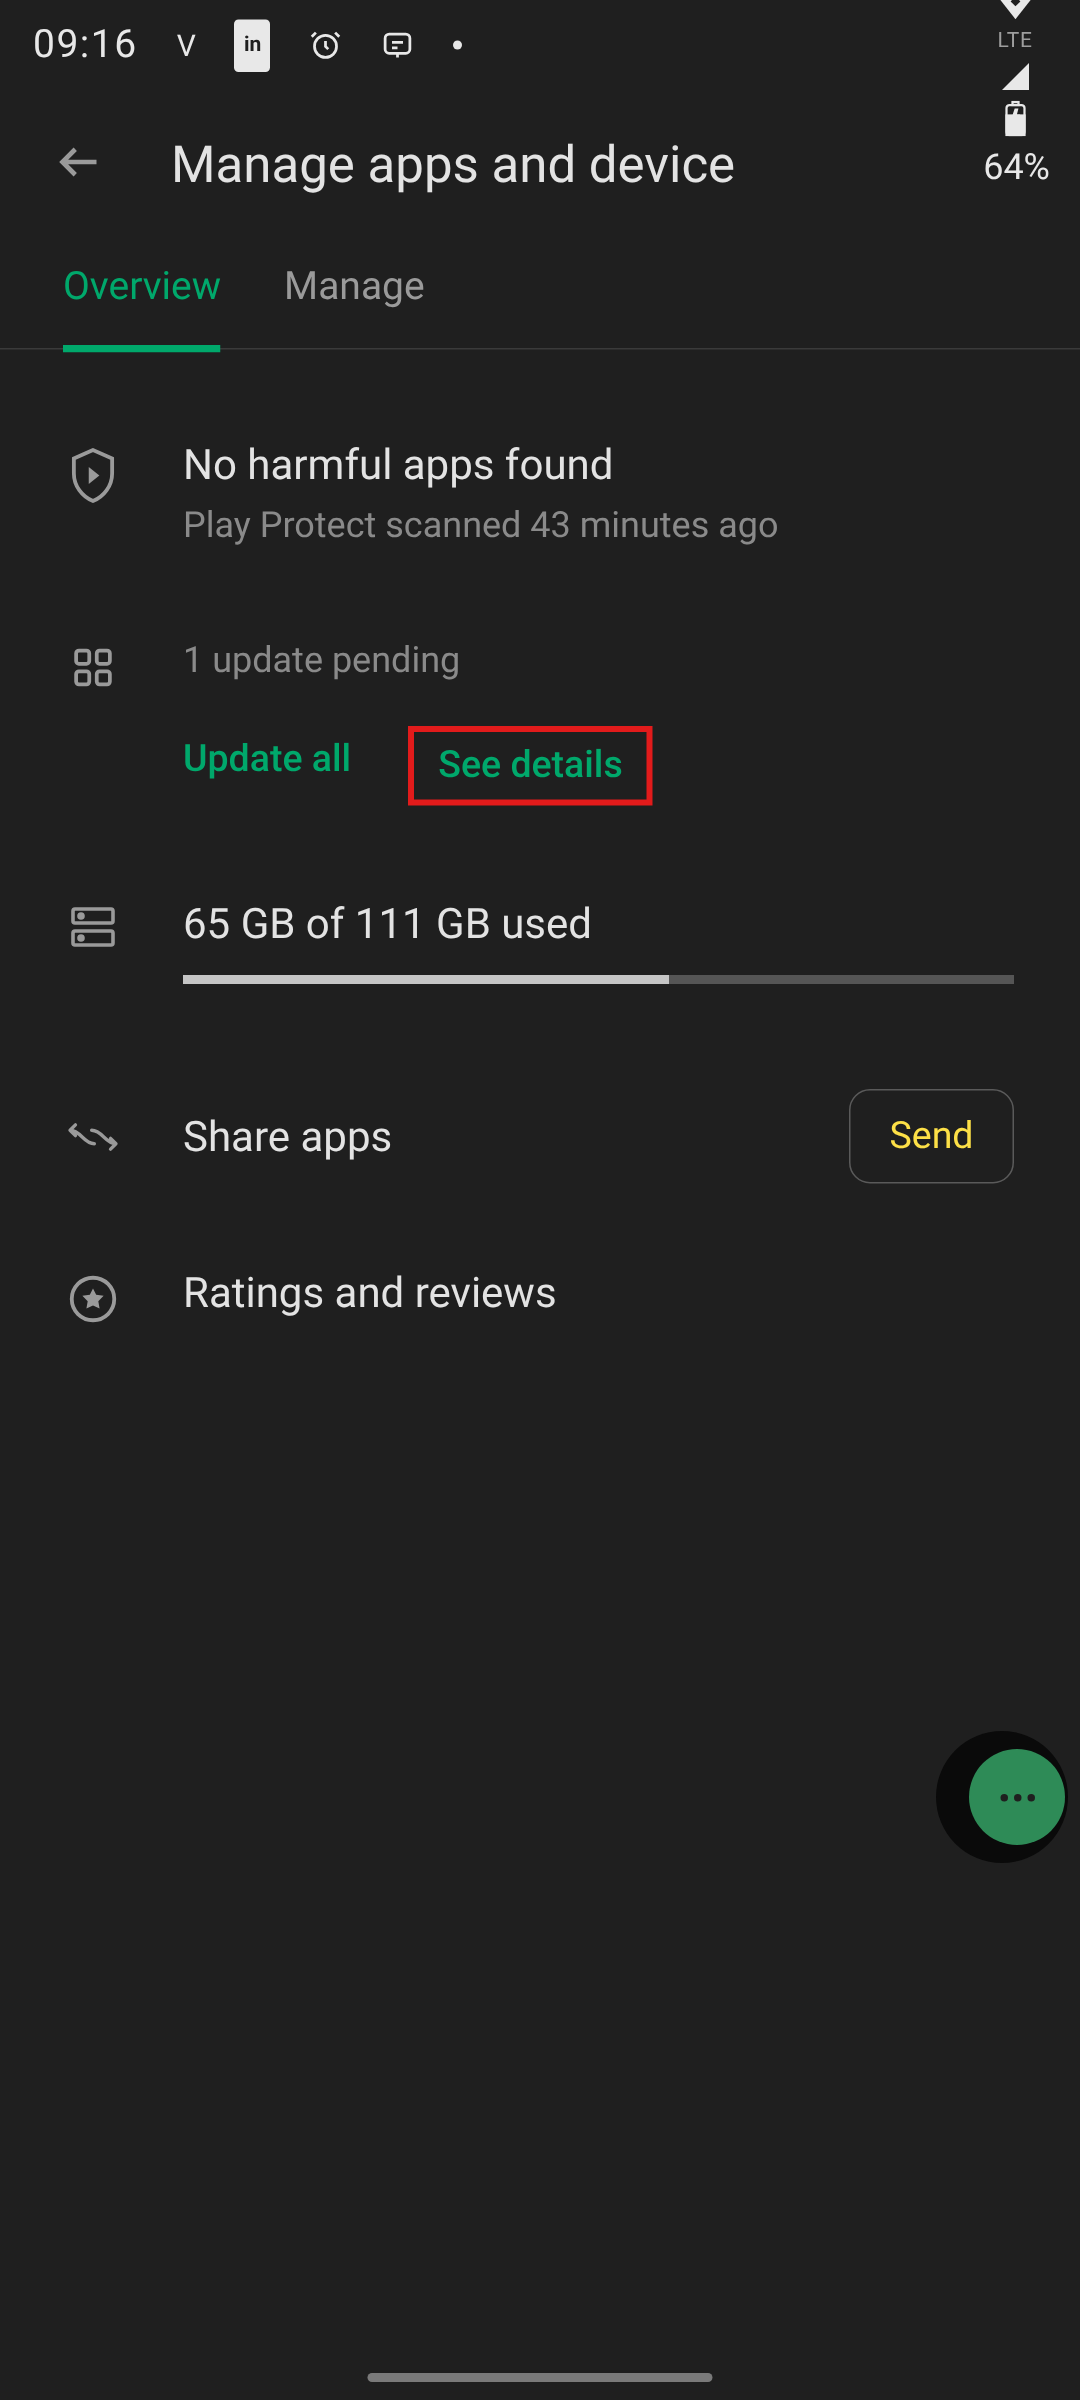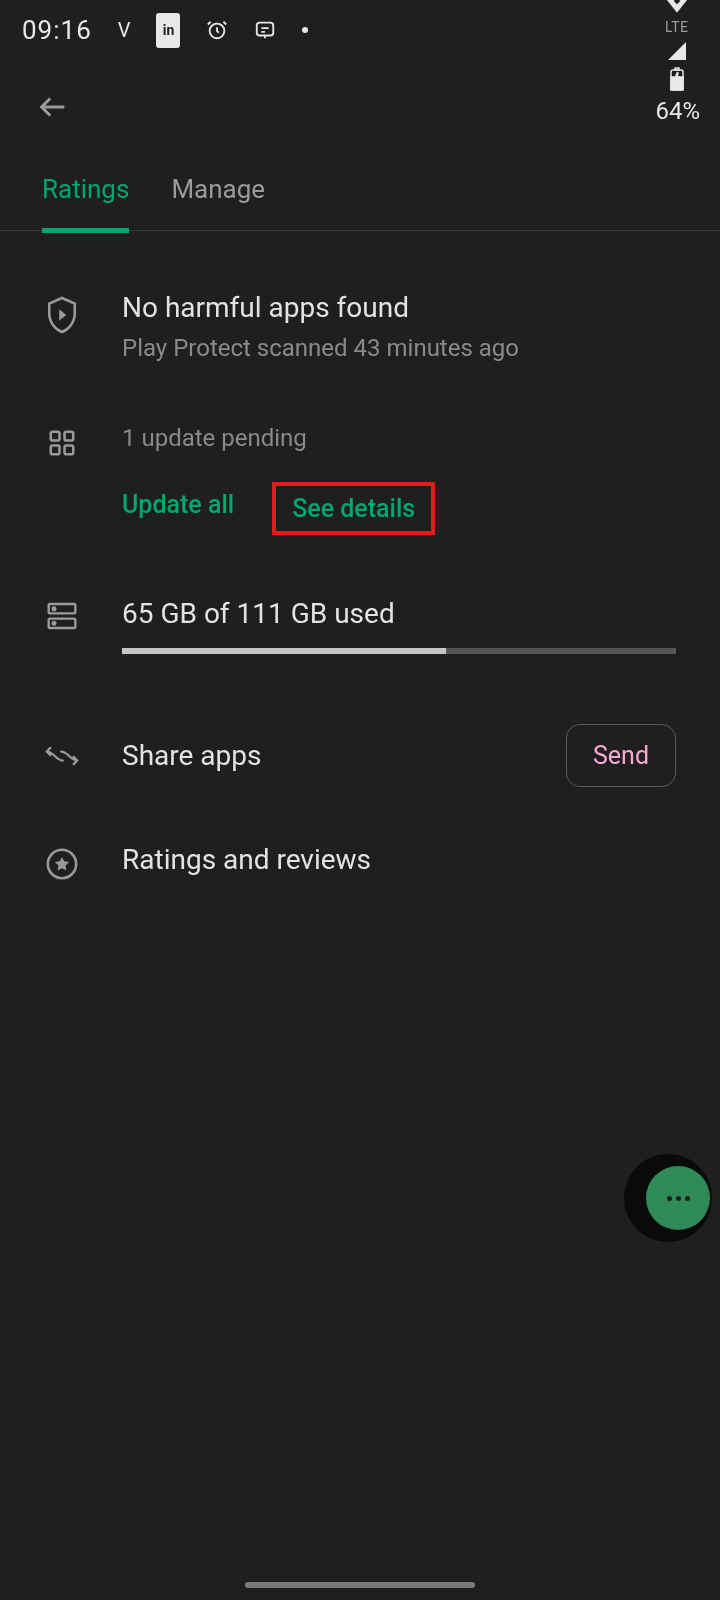--- a/index.html
+++ b/index.html
@@ -178,21 +178,21 @@
     .share-label {
       font-size: 28px;
       color: #e3e3e3;
       flex: 1;
     }
     .outline-btn {
       border: 1px solid #5a5a5a;
       border-radius: 14px;
       padding: 16px 26px;
       font-size: 25px;
-      color: #f9a8d4;
+      color: #fde047;
       cursor: pointer;
       background: transparent;
     }
     .fab {
       position: absolute;
       right: 10px;
       bottom: 370px;
       width: 64px;
       height: 64px;
       background: #2e8b57;
@@ -278,24 +278,25 @@
     <span class="battery-text">64%</span>
   </div>
 </div>
 
 <div class="app-bar">
   <span class="back-btn">
     <svg width="34" height="34" viewBox="0 0 24 24" fill="none" stroke="#9a9a9a" stroke-width="2.2">
         <path d="M20 12H4M10 6l-6 6 6 6"></path>
       </svg>
   </span>
+  <span class="app-title">Manage apps and device</span>
 </div>
 
 <div class="tabs">
-  <div class="tab active">Ratings</div>
+  <div class="tab active">Overview</div>
   <div class="tab inactive">Manage</div>
 </div>
 
 <div class="content">
 
   <div class="row">
     <div class="row-icon">
       <svg width="34" height="40" viewBox="0 0 24 28" fill="none" stroke="#9a9a9a" stroke-width="1.8">
           <path d="M12 2L3 6v7c0 6 4 11 9 13 5-2 9-7 9-13V6l-9-4z"></path>
           <path d="M10 10l5 4-5 4v-8z" fill="#9a9a9a" stroke="none"></path>

